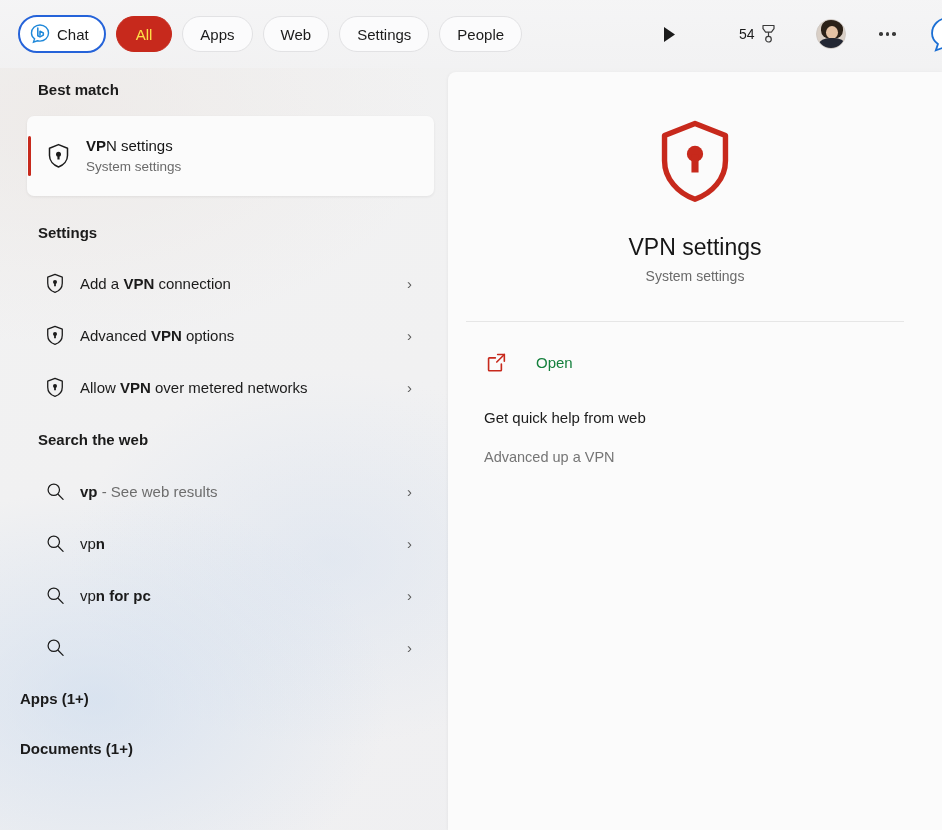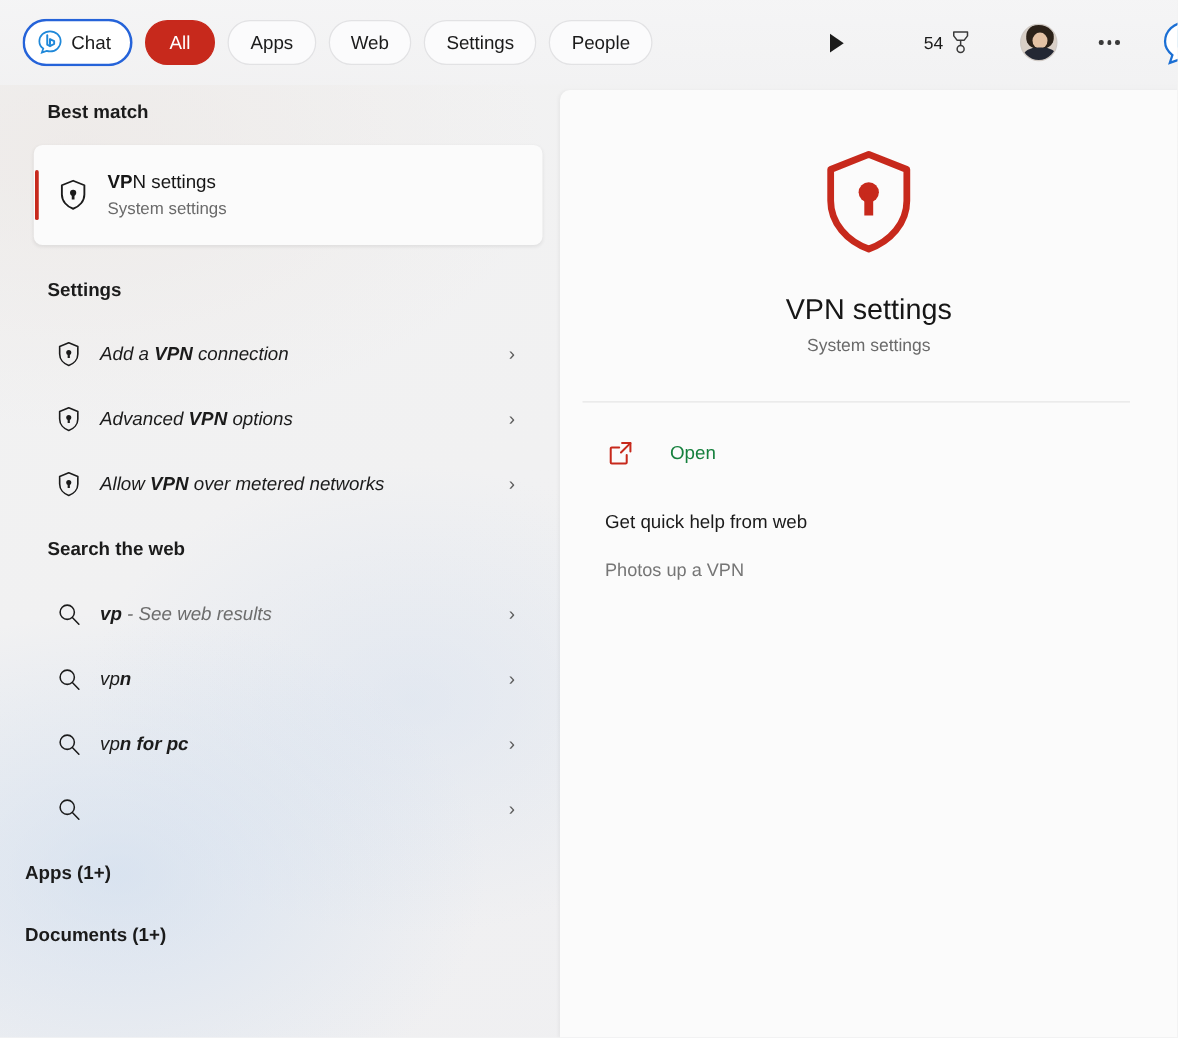--- a/index.html
+++ b/index.html
@@ -72,21 +72,21 @@
     background: #ffffff;
     padding: 0 15px 0 9px;
     gap: 6px;
     height: 38px;
     border-radius: 19px;
   }
 
   .pill.active {
     background: #c7291c;
     border-color: #c7291c;
-    color: #ffffff;
+    color: #fde047;
     padding: 0 19px;
   }
 
   .topbar-right {
     display: flex;
     align-items: center;
     gap: 15px;
     margin-left: auto;
     flex: 0 0 auto;
   }
@@ -228,21 +228,20 @@
     width: 22px; height: 22px;
     display: flex; align-items: center; justify-content: center;
     flex: 0 0 auto;
   }
   .row-label {
     margin-left: 14px;
     font-size: 15px;
     color: #1b1b1b;
     white-space: nowrap;
     flex: 1 1 auto;
-    font-style: italic;
   }
   .row-label b { font-weight: bold; }
   .row-label .dim { color: #6d6d6d; }
   .row-chev {
     margin-left: auto;
     font-size: 15px;
     color: #5d5d5d;
     flex: 0 0 auto;
   }
 
@@ -541,15 +540,15 @@
         <path d="M12.2 2.6 h7.0 v7.0" fill="none" stroke="#c7291c" stroke-width="1.7" stroke-linecap="round" stroke-linejoin="round"></path>
         <path d="M19.2 2.6 L11.3 10.5" fill="none" stroke="#c7291c" stroke-width="1.7" stroke-linecap="round"></path>
         <path d="M16.1 12.6 v6.2 a.9 .9 0 0 1 -.9 .9 H3.6 a.9 .9 0 0 1 -.9 -.9 V7.1 a.9 .9 0 0 1 .9 -.9 h6.2" fill="none" stroke="#c7291c" stroke-width="1.7" stroke-linecap="round" stroke-linejoin="round"></path>
       </svg>
     </span>
     <span class="open-label">Open</span>
   </div>
 
   <div class="help-head">Get quick help from web</div>
 
-  <div class="help-link">Photos up a VPN</div>
+  <div class="help-link">Advanced up a VPN</div>
 
 </div>
 
 </body></html>

